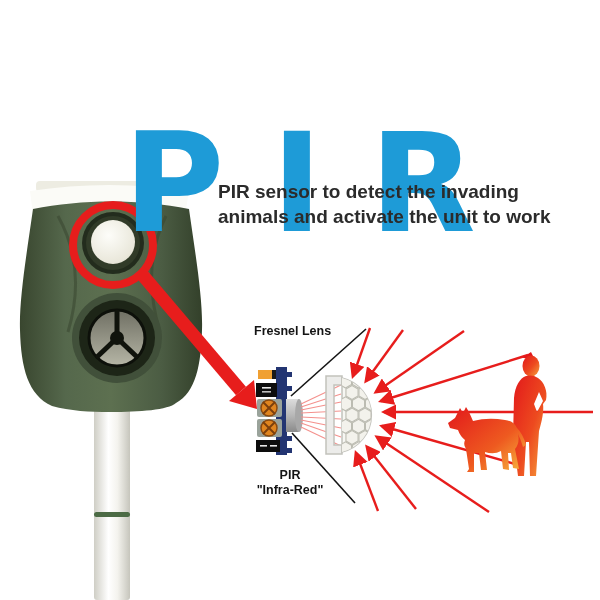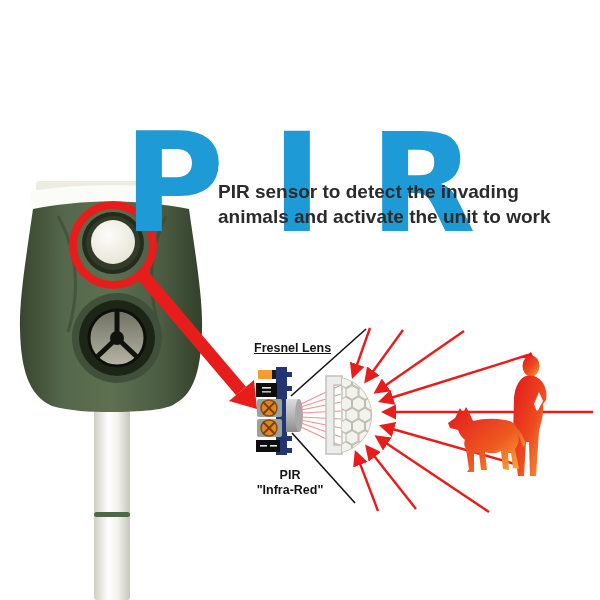--- a/index.html
+++ b/index.html
@@ -5,21 +5,21 @@
   html,body{margin:0;padding:0;}
   .canvas{position:relative;width:600px;height:600px;background:#ffffff;overflow:hidden;
           font-family:"Liberation Sans",sans-serif;}
   .art{position:absolute;left:0;top:0;width:600px;height:600px;}
   .title{position:absolute;left:23px;top:20px;width:600px;text-align:center;
          font:700 138px/1.05 "DejaVu Sans",sans-serif;color:#1e9bd7;
          letter-spacing:0.34em;}
   .desc{position:absolute;left:218px;top:180px;
         font:700 19px/24.6px "Liberation Sans",sans-serif;color:#2b2b2b;white-space:nowrap;}
   .lbl{position:absolute;font:700 12.5px/15px "Liberation Sans",sans-serif;color:#141414;}
-  .fresnel{left:254px;top:341px;white-space:nowrap;text-decoration:underline;}
+  .fresnel{left:254px;top:324px;white-space:nowrap;}
   .pirlbl{left:240px;top:468px;width:100px;text-align:center;}
 </style>
 </head>
 <body>
 
 <div class="canvas">
 
   <svg class="art" viewBox="0 0 600 600" xmlns="http://www.w3.org/2000/svg">
     <defs>
       <linearGradient id="bodyg" x1="0" y1="0" x2="1" y2="0">

